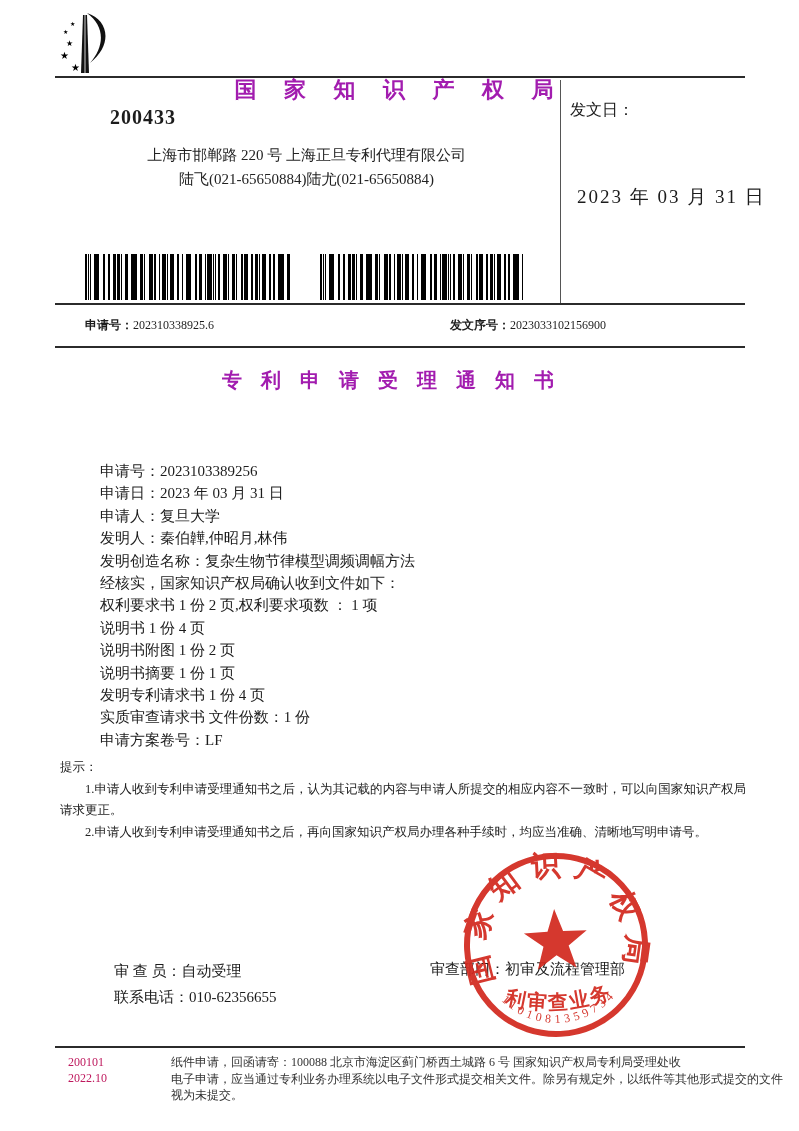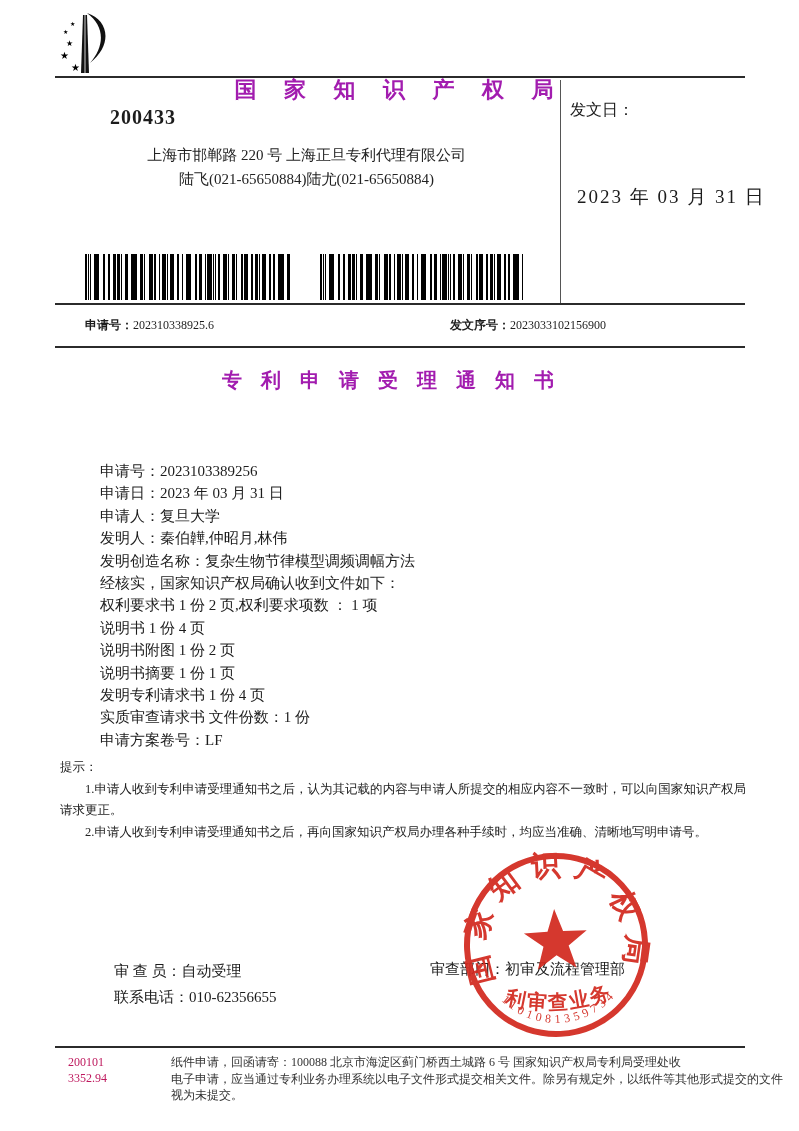--- a/index.html
+++ b/index.html
@@ -138,20 +138,20 @@
       <textPath href="#arcBanner" startOffset="50%" text-anchor="middle">专利审查业务章</textPath>
     </text>
     <text font-size="12" letter-spacing="4" fill="#d2291f">
       <textPath href="#arcBottom" startOffset="50%" text-anchor="middle">1101081359734</textPath>
     </text>
   </svg>
 
   <div class="rule" style="left:55px;top:1046px;width:690px"></div>
   <div class="abs footer-codes">
     <div>200101</div>
-    <div>3352.94</div>
+    <div>2022.10</div>
   </div>
   <div class="abs footer-text">
     <div>纸件申请，回函请寄：100088  北京市海淀区蓟门桥西土城路 6 号   国家知识产权局专利局受理处收</div>
     <div>电子申请，应当通过专利业务办理系统以电子文件形式提交相关文件。除另有规定外，以纸件等其他形式提交的文件视为未提交。</div>
   </div>
 
 </div>
 
 </body></html>

